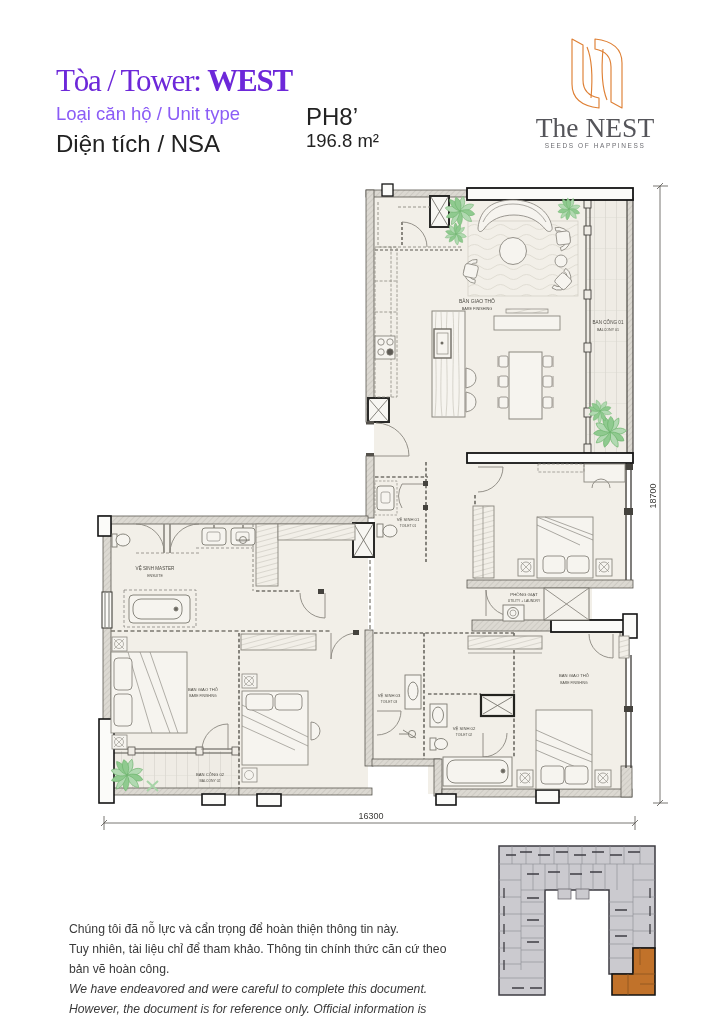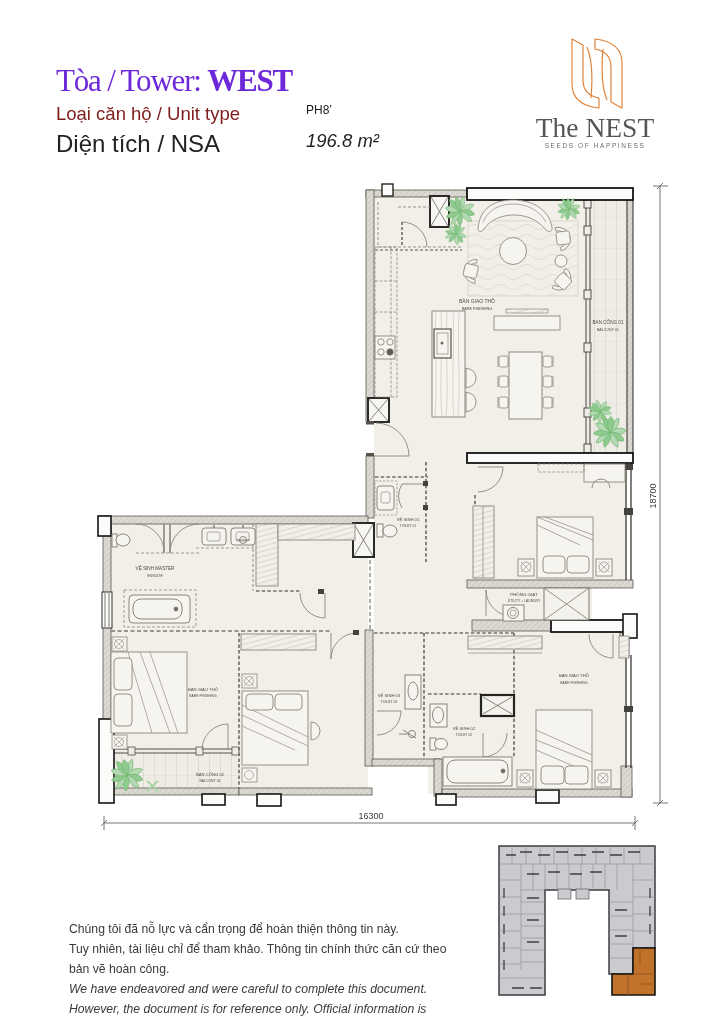--- a/index.html
+++ b/index.html
@@ -4,25 +4,25 @@
 <style>
   html,body{margin:0;padding:0;background:#fff;}
   body{width:725px;height:1024px;position:relative;font-family:"Liberation Sans",sans-serif;overflow:hidden;}
   .abs{position:absolute;}
 </style>
 </head>
 <body>
 
 <div class="abs" style="left:56px;top:63px;font-family:'Liberation Serif',serif;font-size:31px;color:#6d28d9;letter-spacing:-1.2px;">Tòa / Tower: <b>WEST</b></div>
 
-<div class="abs" style="left:56px;top:103px;font-size:18.5px;color:#7f1d1d;">Loại căn hộ / Unit type</div>
-<div class="abs" style="left:306px;top:103px;font-size:12px;color:#222;">PH8’</div>
+<div class="abs" style="left:56px;top:103px;font-size:18.5px;color:#8b5cf6;">Loại căn hộ / Unit type</div>
+<div class="abs" style="left:306px;top:103px;font-size:24px;color:#222;">PH8’</div>
 
 <div class="abs" style="left:56px;top:130px;font-size:24px;color:#222;">Diện tích / NSA</div>
-<div class="abs" style="left:306px;top:130px;font-size:18.5px;color:#222;font-style:italic;">196.8 m²</div>
+<div class="abs" style="left:306px;top:130px;font-size:18.5px;color:#222;">196.8 m²</div>
 
 <svg class="abs" style="left:520px;top:30px;" width="160" height="125" viewBox="0 0 160 125">
 
   <g stroke="#DF8035" stroke-width="1.15" fill="#fff" stroke-linejoin="round">
     <path d="M52,9 L63,15 L63,50 Q63,65 79,68 L79,78 Q52,75 52,54 L52,9 Z"></path>
     <path d="M67,17 Q74,34 71,68" fill="none"></path>
     <path d="M102,78 L91,72 L91,37 Q91,22 75,19 L75,9 Q102,12 102,33 L102,78 Z"></path>
     <path d="M87,70 Q80,53 83,19" fill="none"></path>
   </g>
 

